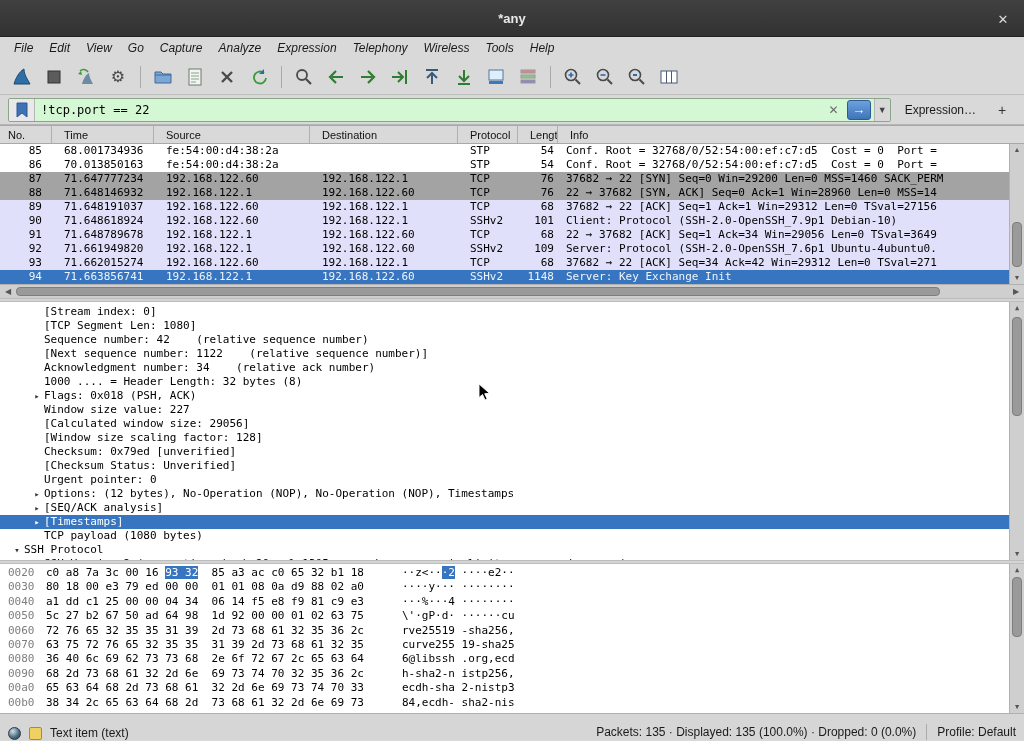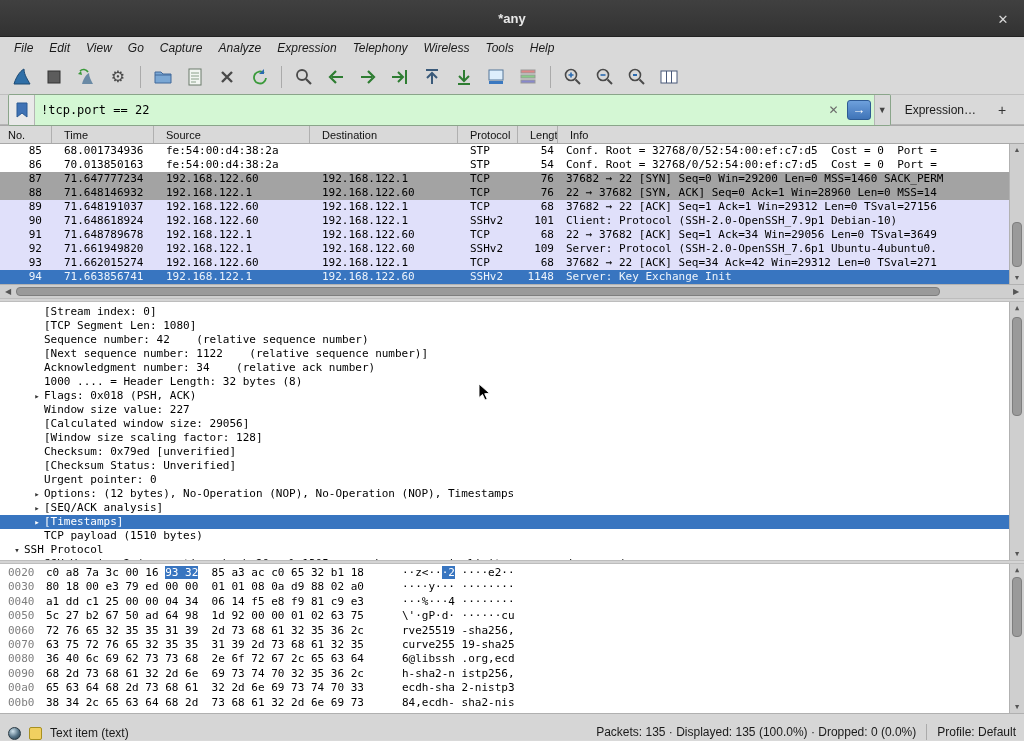--- a/index.html
+++ b/index.html
@@ -18,21 +18,21 @@
 
   
   .toolbar { height:36px; display:flex; align-items:center; padding-left:6px; background:#d9d9d9; border-bottom:1px solid #bfbfbf; }
   .tbtn { width:32px; height:30px; display:flex; align-items:center; justify-content:center; border-radius:3px; }
   .tbtn svg { display:block; }
   .tsep { width:1px; height:22px; background:#aaa; margin:0 6px; }
   .glyph16 { font-size:16px; line-height:16px; }
 
   
   .filterbar { height:30px; display:flex; align-items:center; padding:0 8px; background:#d9d9d9; border-bottom:1px solid #b5b5b5; }
-  .filter-input { flex:1; height:32px; display:flex; align-items:center; border:1px solid #8aa58a; background:#d4f7d4; border-radius:2px; overflow:hidden; }
+  .filter-input { flex:1; height:24px; display:flex; align-items:center; border:1px solid #8aa58a; background:#d4f7d4; border-radius:2px; overflow:hidden; }
   .f-bookmark { width:26px; height:100%; display:flex; align-items:center; justify-content:center; background:#e9e9e9; border-right:1px solid #b5b5b5; }
   .f-text { flex:1; padding:0 6px; font-family:"DejaVu Sans Mono", monospace; font-size:12px; color:#000; white-space:pre; }
   .f-clear { width:20px; text-align:center; color:#6a6a6a; font-size:12px; }
   .f-apply { width:24px; height:20px; margin:0 3px; display:flex; align-items:center; justify-content:center; background:linear-gradient(#6ea0dc,#3f74b8); border:1px solid #2e5a94; border-radius:3px; color:#fff; font-size:13px; font-weight:bold; }
   .f-drop { width:16px; height:100%; display:flex; align-items:center; justify-content:center; background:#d9d9d9; border-left:1px solid #b5b5b5; color:#444; font-size:9px; }
   .f-expression { margin-left:14px; font-size:12px; color:#1a1a1a; }
   .f-add { margin-left:16px; margin-right:4px; width:20px; height:20px; display:flex; align-items:center; justify-content:center; font-size:14px; color:#333; }
 
   
   .plist { background:#fff; }
@@ -302,21 +302,21 @@
     <div class="dline ind2"><span class="exp">▸</span><span>Flags: 0x018 (PSH, ACK)</span></div>
     <div class="dline ind2"><span class="exp"></span><span>Window size value: 227</span></div>
     <div class="dline ind2"><span class="exp"></span><span>[Calculated window size: 29056]</span></div>
     <div class="dline ind2"><span class="exp"></span><span>[Window size scaling factor: 128]</span></div>
     <div class="dline ind2"><span class="exp"></span><span>Checksum: 0x79ed [unverified]</span></div>
     <div class="dline ind2"><span class="exp"></span><span>[Checksum Status: Unverified]</span></div>
     <div class="dline ind2"><span class="exp"></span><span>Urgent pointer: 0</span></div>
     <div class="dline ind2"><span class="exp">▸</span><span>Options: (12 bytes), No-Operation (NOP), No-Operation (NOP), Timestamps</span></div>
     <div class="dline ind2"><span class="exp">▸</span><span>[SEQ/ACK analysis]</span></div>
     <div class="dline ind2 sel"><span class="exp">▸</span><span>[Timestamps]</span></div>
-    <div class="dline ind2"><span class="exp"></span><span>TCP payload (1510 bytes)</span></div>
+    <div class="dline ind2"><span class="exp"></span><span>TCP payload (1080 bytes)</span></div>
     <div class="dline ind1"><span class="exp">▾</span><span>SSH Protocol</span></div>
     <div class="dline ind2"><span class="exp"></span><span>SSH Version 2 (encryption:chacha20-poly1305@openssh.com mac:&lt;implicit&gt; compression:none)</span></div>
     <div class="vscroll">
       <span class="arr up">▲</span>
       <span class="arr dn">▼</span>
       <span class="thumb" style="top:6%; height:38%;"></span>
     </div>
   </div>
 
   <div class="divider"></div>

